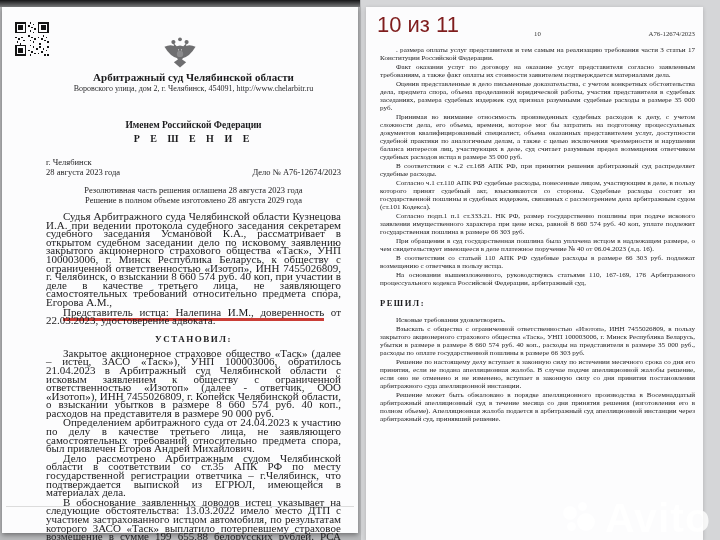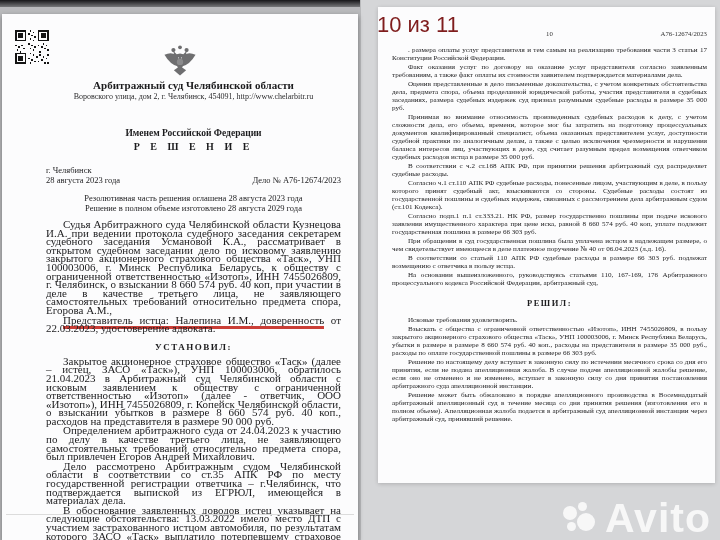--- a/index.html
+++ b/index.html
@@ -9,23 +9,23 @@
     font-family:"Liberation Serif", serif;
     color:#1c1c1e;
   }
   
   .photo-right-bg{position:absolute;left:361px;top:0;width:359px;height:540px;background:#d5d6d8;}
   
   .top-edge{position:absolute;left:0;top:0;width:360px;height:7px;
     background:linear-gradient(180deg,#161618,#77787a);z-index:5;}
 
   .page{background:#fcfcfd;}
-  .page-left{position:absolute;left:2px;top:14px;width:356px;height:527px;
+  .page-left{position:absolute;left:2px;top:6px;width:356px;height:527px;
     box-shadow:0 2px 5px rgba(0,0,0,.4);}
-  .page-right{position:absolute;left:378px;top:7px;width:337px;height:476px;
+  .page-right{position:absolute;left:366px;top:7px;width:337px;height:534px;
     box-shadow:0 1px 4px rgba(0,0,0,.18);}
 
   .page-indicator{position:absolute;left:377px;top:12px;z-index:6;
     font-family:"Liberation Sans",sans-serif;font-size:22px;color:#7f1d1d;}
 
   
   .qr{position:absolute;left:13px;top:16px;width:34px;height:34px;}
   .emblem{display:block;margin:30px auto 3px auto;width:38px;height:32px;}
   .pl-content{margin:0 17px 0 44px;}
   .h-court{text-align:center;font-weight:bold;font-size:11px;line-height:13px;}
@@ -42,21 +42,21 @@
   .redmark{border-bottom:3px solid rgba(197,46,38,.92);padding-bottom:0px;}
   .sheet-edge{position:absolute;left:4px;right:4px;top:500px;height:1px;background:#dcdcdc;}
 
   
   .pr-content{margin:0 8px 0 14px;}
   .pr-head{display:grid;grid-template-columns:1fr auto 1fr;font-size:6.8px;line-height:8px;padding-top:23px;color:#333;}
   .pr-head .num{justify-self:center;}
   .pr-head .case{justify-self:end;}
   .pr-content p.j{font-size:7.1px;line-height:8px;text-indent:16px;}
   .pr-content p.j.lead{margin-top:8px;}
-  .h-reshil{text-align:center;font-weight:bold;font-size:8.5px;letter-spacing:1.5px;margin:11px 0 8px 0;}
+  .h-reshil{font-weight:bold;font-size:8.5px;letter-spacing:1.5px;margin:11px 0 8px 0;}
 
   
   .avito{position:absolute;right:9px;bottom:5px;display:flex;align-items:flex-end;z-index:7;}
   .avito .logo{position:relative;width:42px;height:36px;}
   .avito .c{position:absolute;border-radius:50%;background:rgba(255,255,255,.8);}
   .c1{width:14px;height:14px;left:0;top:7px;}
   .c2{width:9px;height:9px;left:4px;top:23px;}
   .c3{width:18px;height:18px;left:14px;top:14px;}
   .c4{width:9px;height:9px;left:15px;top:3px;}
   .avito-text{font-family:"Liberation Sans",sans-serif;font-weight:bold;font-size:41px;

